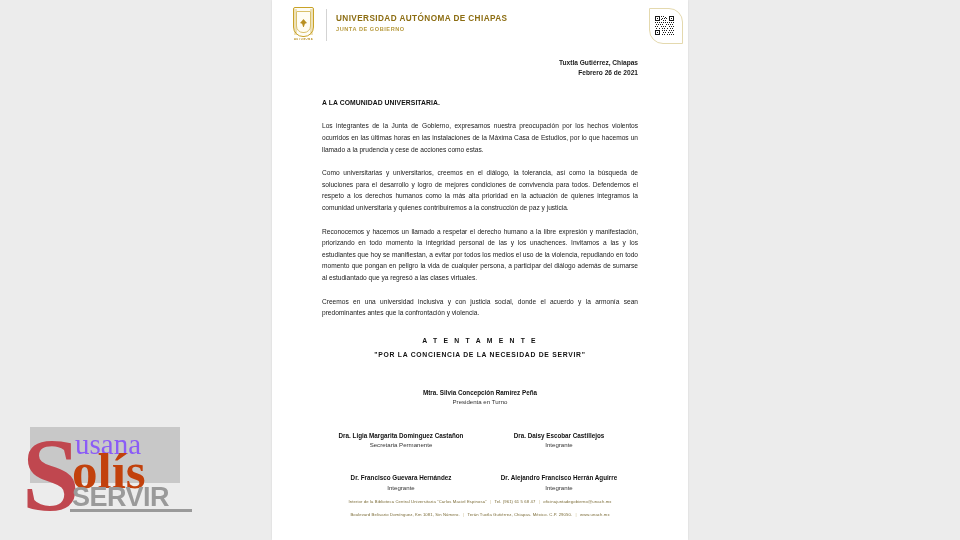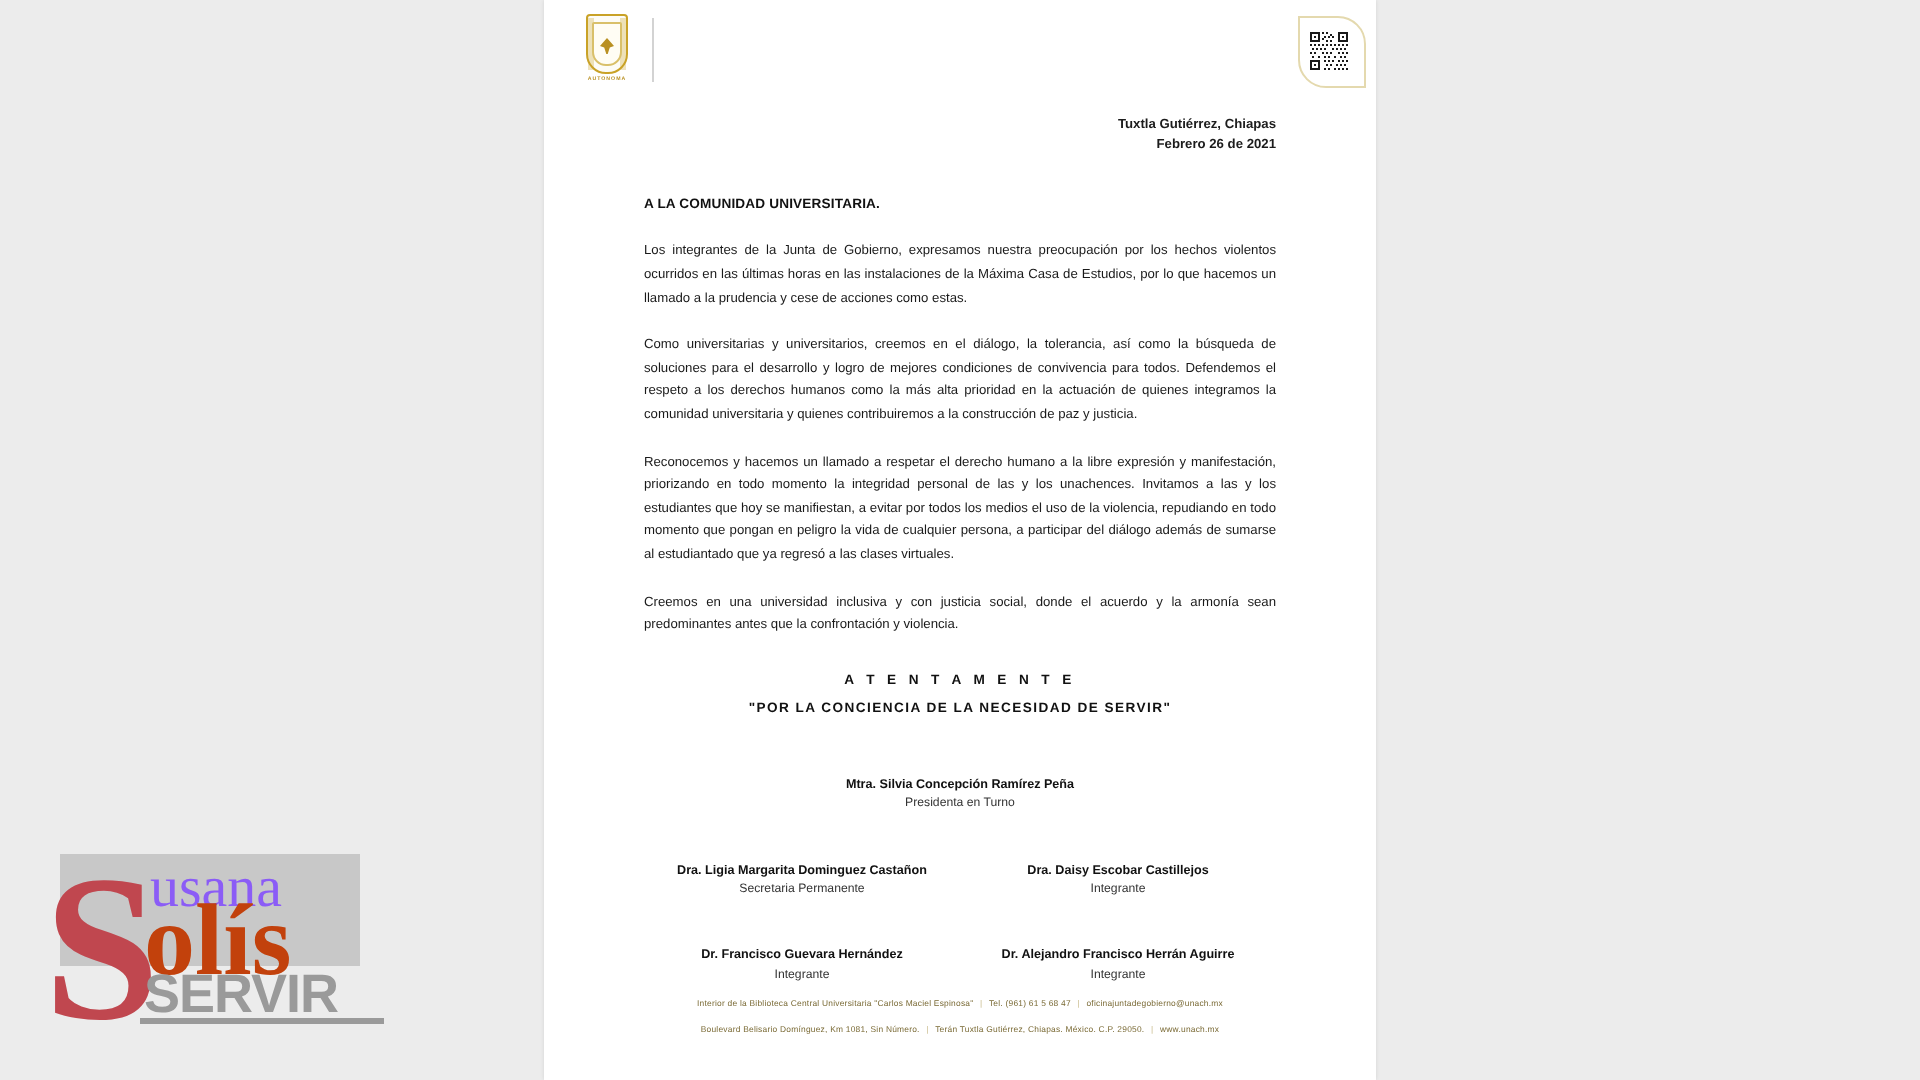--- a/index.html
+++ b/index.html
@@ -314,20 +314,24 @@
       <div class="crest-shield"></div>
       <div class="crest-band-l"></div>
       <div class="crest-band-r"></div>
       <div class="crest-inner"></div>
       <div class="crest-leaf"></div>
       <div class="crest-base">AUTONOMA</div>
     </div>
 
     <div class="lh-divider"></div>
 
+    <div class="lh-text">
+      <div class="lh-title">UNIVERSIDAD AUTÓNOMA DE CHIAPAS</div>
+      <div class="lh-sub">JUNTA DE GOBIERNO</div>
+    </div>
 
     <div class="qr-badge">
       <div class="qr-arc"></div>
       <svg class="qr-code" viewBox="0 0 21 21">
         <rect width="21" height="21" fill="#ffffff"></rect>
         <g fill="#1a1a1a">
           <rect x="1" y="1" width="5" height="5"></rect>
             <rect x="2" y="2" width="3" height="3" fill="#ffffff"></rect>
             <rect x="3" y="3" width="1" height="1"></rect>
           <rect x="15" y="1" width="5" height="5"></rect>

